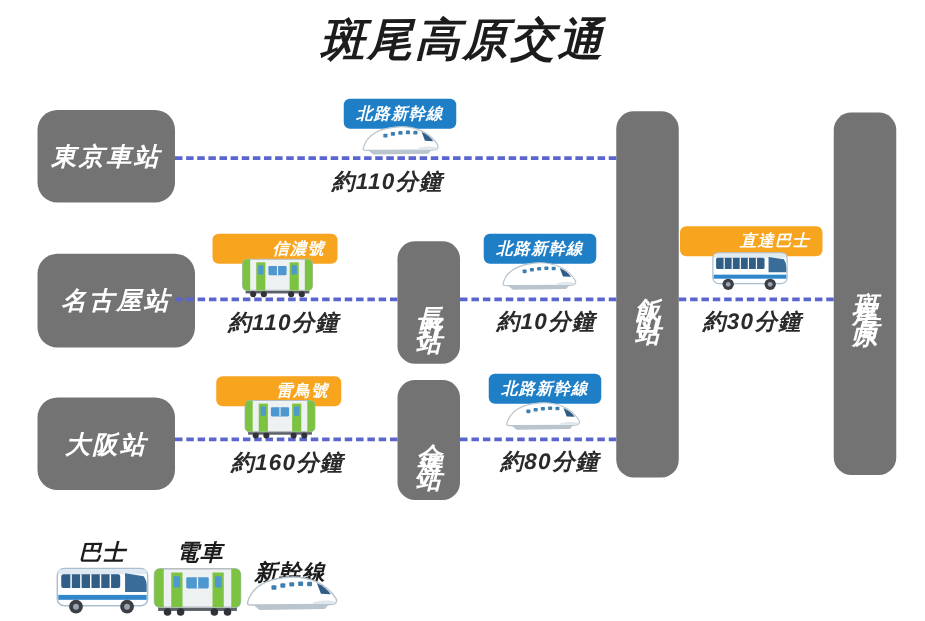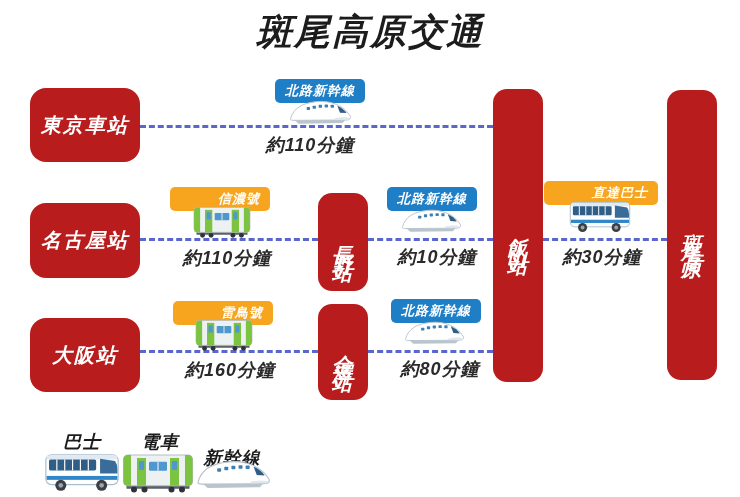--- a/index.html
+++ b/index.html
@@ -5,21 +5,21 @@
   html,body{margin:0;padding:0;background:#fff;}
   .canvas{
     position:relative;width:740px;height:497px;background:#ffffff;
     font-family:"Liberation Sans","DejaVu Sans",sans-serif;overflow:hidden;font-style:italic;
   }
   .title{
     position:absolute;left:0;top:8px;width:740px;text-align:center;
     font-size:36px;font-weight:bold;color:#1c1c1c;letter-spacing:2px;
   }
   .station{
-    position:absolute;background:#b91c1c;border-radius:16px;color:#fff;
+    position:absolute;background:#737373;border-radius:16px;color:#fff;
     display:flex;align-items:center;justify-content:center;
     font-weight:bold;font-size:20px;letter-spacing:2px;
   }
   .station.vertical{
     writing-mode:vertical-rl;text-orientation:upright;letter-spacing:9px;
     border-radius:14px;
   }
   .dash{
     position:absolute;height:0;border-top:3px dashed #5a65cd;
   }
@@ -92,21 +92,21 @@
   </defs>
 </svg>
 
 <div class="canvas">
 
   <div class="title">斑尾高原交通</div>
 
   <div class="station" style="left:30px;top:88px;width:110px;height:74px;">
     <span>東京車站</span>
   </div>
-  <div class="station" style="left:30px;top:203px;width:110px;height:75px;">
+  <div class="station" style="left:30px;top:203px;width:126px;height:75px;">
     <span>名古屋站</span>
   </div>
   <div class="station" style="left:30px;top:318px;width:110px;height:74px;">
     <span>大阪站</span>
   </div>
 
   <div class="station vertical" style="left:318px;top:193px;width:50px;height:98px;">
     <span>長野站</span>
   </div>
   <div class="station vertical" style="left:318px;top:304px;width:50px;height:96px;">

